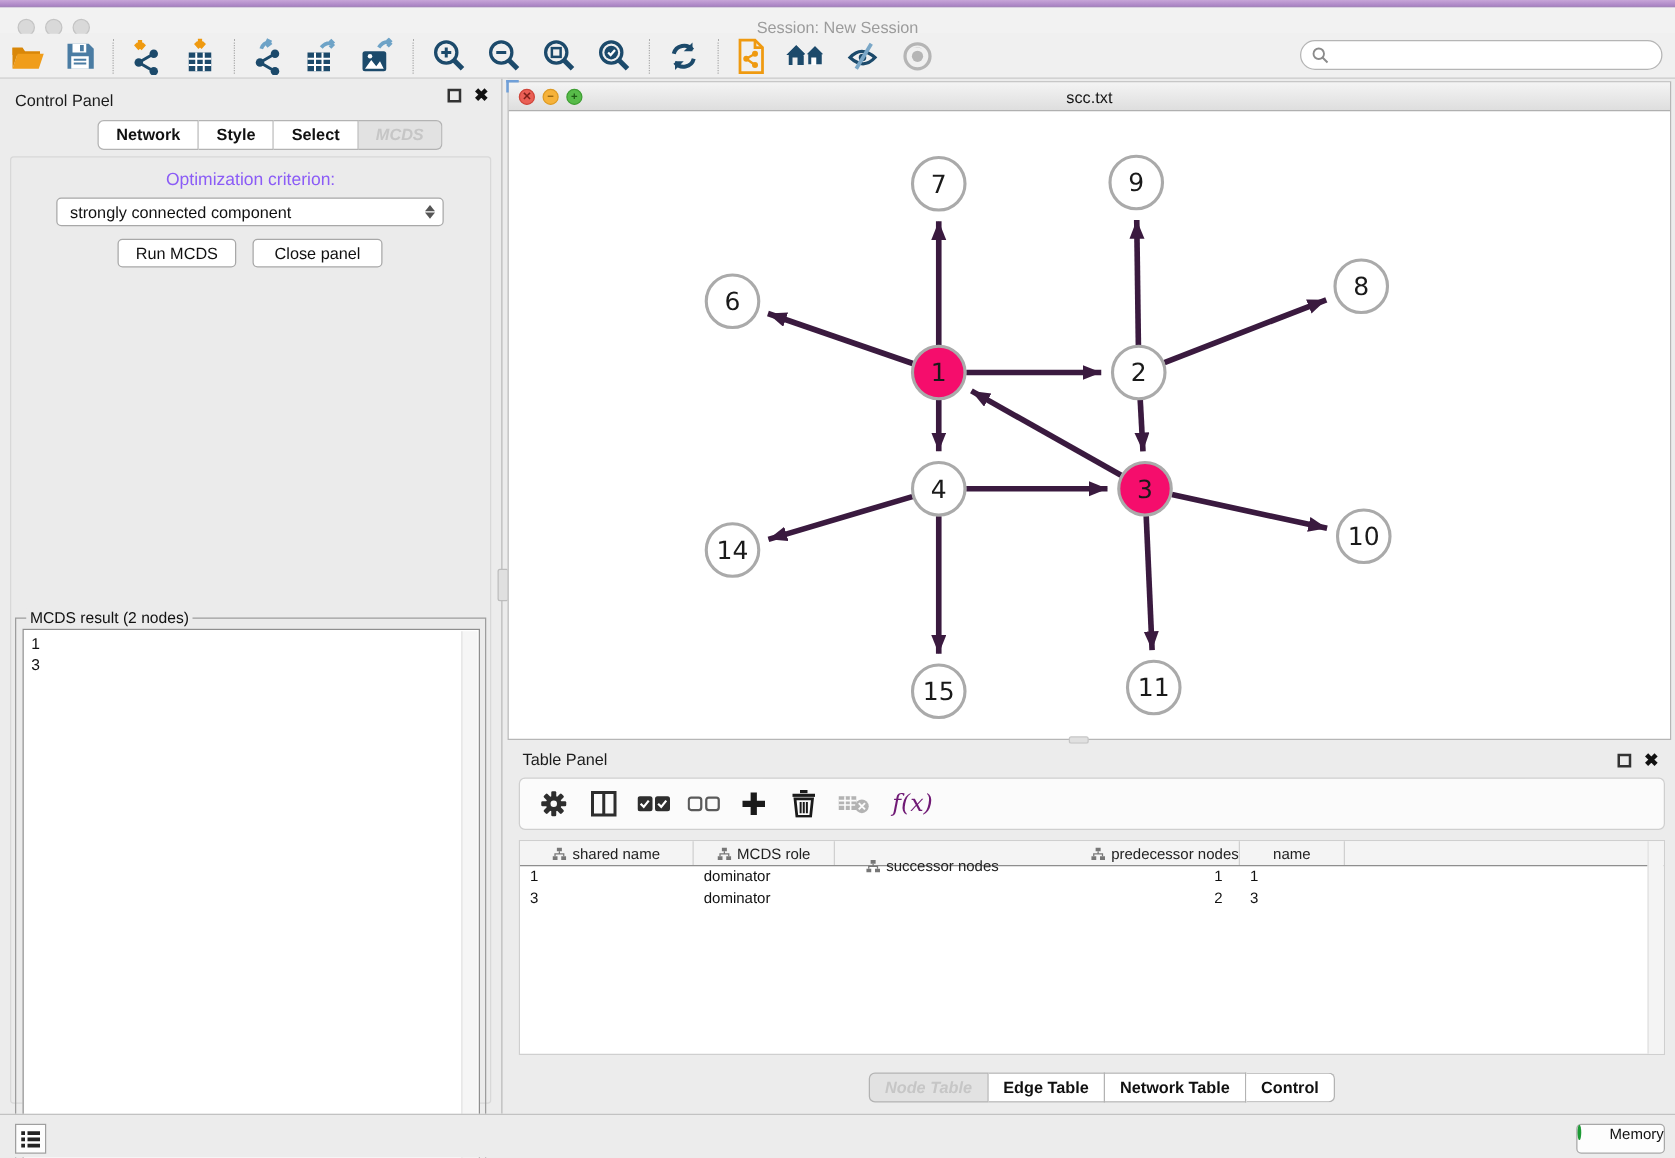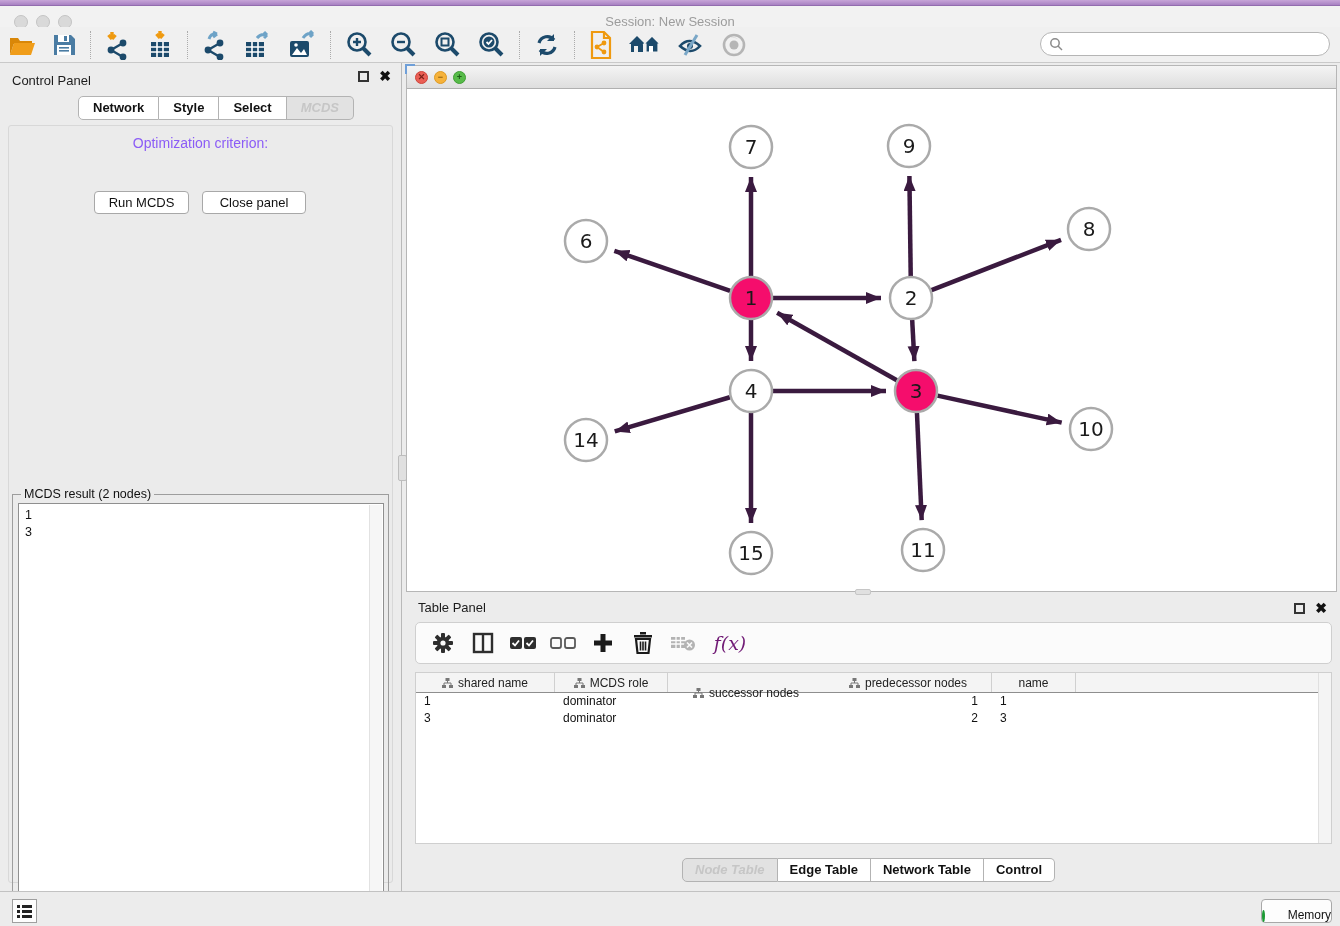--- a/index.html
+++ b/index.html
@@ -112,36 +112,36 @@
   #tp-scroll { position:absolute; right:0; top:0; width:13px; height:170px;
     background:#f4f4f4; border-left:1px solid #e0e0e0; }
   .tbl-header { display:flex; height:20px; background:#f4f4f4;
     border-bottom:1px solid #8e8e8e; }
   .th { display:flex; align-items:center; justify-content:center; gap:5px;
     font-size:12px; color:#222; border-right:1px solid #d0d0d0; }
   .tree-ico { width:11px; height:10px; flex:none; }
   .tbl-row { display:flex; height:17px; font-size:12px; color:#111; }
   .td { padding:1px 8px; overflow:hidden; white-space:nowrap; }
   .td.r { text-align:right; padding-right:14px; }
-  .c0{width:139px;} .c1{width:113px;} .c2{width:157px;margin-top:20px;} .c3{width:167px;} .c4{width:84px;}
-
-  #tp-tabs { left:276px; top:263px; }
+  .c0{width:139px;} .c1{width:113px;} .c2{width:157px;margin-top:20px;} .c3{width:167px;justify-content:flex-end;} .c4{width:84px;}
+
+  #tp-tabs { left:289px; top:263px; }
   #tp-tabs .seg { font-weight:700; padding:3px 12px; }
 
   
   #statusbar { left:0; top:891px; width:1340px; height:35px; background:#ececec;
     border-top:1px solid #c2c2c2; }
   #list-btn { left:12px; top:7px; width:25px; height:24px; background:#fdfdfd;
     border:1px solid #9f9f9f; display:flex; align-items:center; justify-content:center; }
   .list-rows { display:flex; flex-direction:column; gap:2px; }
   .list-row { display:flex; align-items:center; gap:2px; }
   .list-dot { width:3px; height:3px; background:#222; }
   .list-bar { width:10px; height:3px; background:#222; }
   #memory-btn { left:1261px; top:7px; width:71px; height:24px; background:#fdfdfd;
-    border:1px solid #a8a8a8; border-radius:4px; display:flex; align-items:flex-end;
+    border:1px solid #a8a8a8; border-radius:4px; display:flex; align-items:flex-start;
     justify-content:center; gap:23px; font-size:12px; color:#111; }
   #memory-dot { width:12px; height:12px; border-radius:50%; background:#1d9a35; }
 </style>
 </head>
 <body>
 
 <div id="purple-strip" class="abs"></div>
 <div id="titlebar" class="abs">
   <div id="titlebar-dots" class="abs">
     <span class="tl-dot"></span><span class="tl-dot"></span><span class="tl-dot"></span>
@@ -297,20 +297,27 @@
     <span class="close-glyph">✖</span>
   </div>
   <div id="cp-tabs" class="abs seg-bar">
     <span class="seg">Network</span>
     <span class="seg">Style</span>
     <span class="seg">Select</span>
     <span class="seg active">MCDS</span>
   </div>
   <div id="cp-body" class="abs"></div>
   <div id="opt-label" class="abs">Optimization criterion:</div>
+  <div id="criterion-select" class="abs">
+    <span>strongly connected component</span>
+    <span class="spin">
+      <span class="tri-up"></span>
+        <span class="tri-down"></span>
+    </span>
+  </div>
   <div id="run-btn" class="cp-btn">Run MCDS</div>
   <div id="close-panel-btn" class="cp-btn">Close panel</div>
 
   <div id="result-fieldset" class="abs">
     <span id="result-legend">MCDS result (2 nodes)</span>
     <div id="result-box">
       <div>1</div>
       <div>3</div>
       <div id="result-scroll"></div>
     </div>
@@ -320,20 +327,21 @@
 <div id="v-splitter" class="abs"></div>
 <div id="v-handle" class="abs"></div>
 
 <div id="net-window" class="abs">
   <div id="net-titlebar">
     <div id="net-dots">
       <span class="mac-dot" style="background:#ea5f55;border:1px solid #ce443a;color:#7d1f18;">✕</span>
       <span class="mac-dot" style="background:#f6b23a;border:1px solid #dd9a23;color:#8c5e0d;">−</span>
       <span class="mac-dot" style="background:#57bb49;border:1px solid #3f9e33;color:#1e5c16;">+</span>
     </div>
+    <div id="net-title">scc.txt</div>
   </div>
   <svg id="graph-svg" width="929" height="502">
     <defs>
       <marker id="arrow" markerUnits="userSpaceOnUse" markerWidth="16" markerHeight="13" refX="15" refY="6" orient="auto">
         <path id="arrow-path" d="M0,0 L15,6 L0,12 z" fill="#3A1A3F"></path>
       </marker>
     </defs>
     <g id="edges-layer">
         <line x1="344" y1="187" x2="344" y2="88" stroke="#3A1A3F" stroke-width="4.5" marker-end="url(#arrow)"></line>
         <line x1="323.2058154797033" y1="201.81655443844295" x2="207.35570616404095" y2="161.7956075839414" stroke="#3A1A3F" stroke-width="4.5" marker-end="url(#arrow)"></line>

